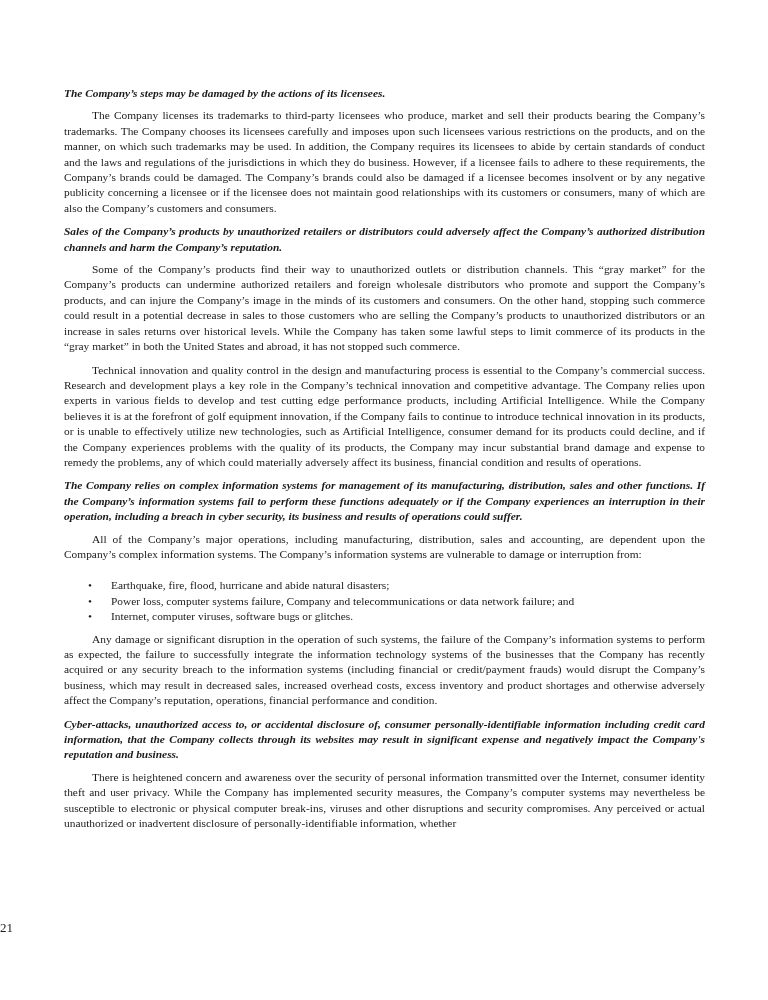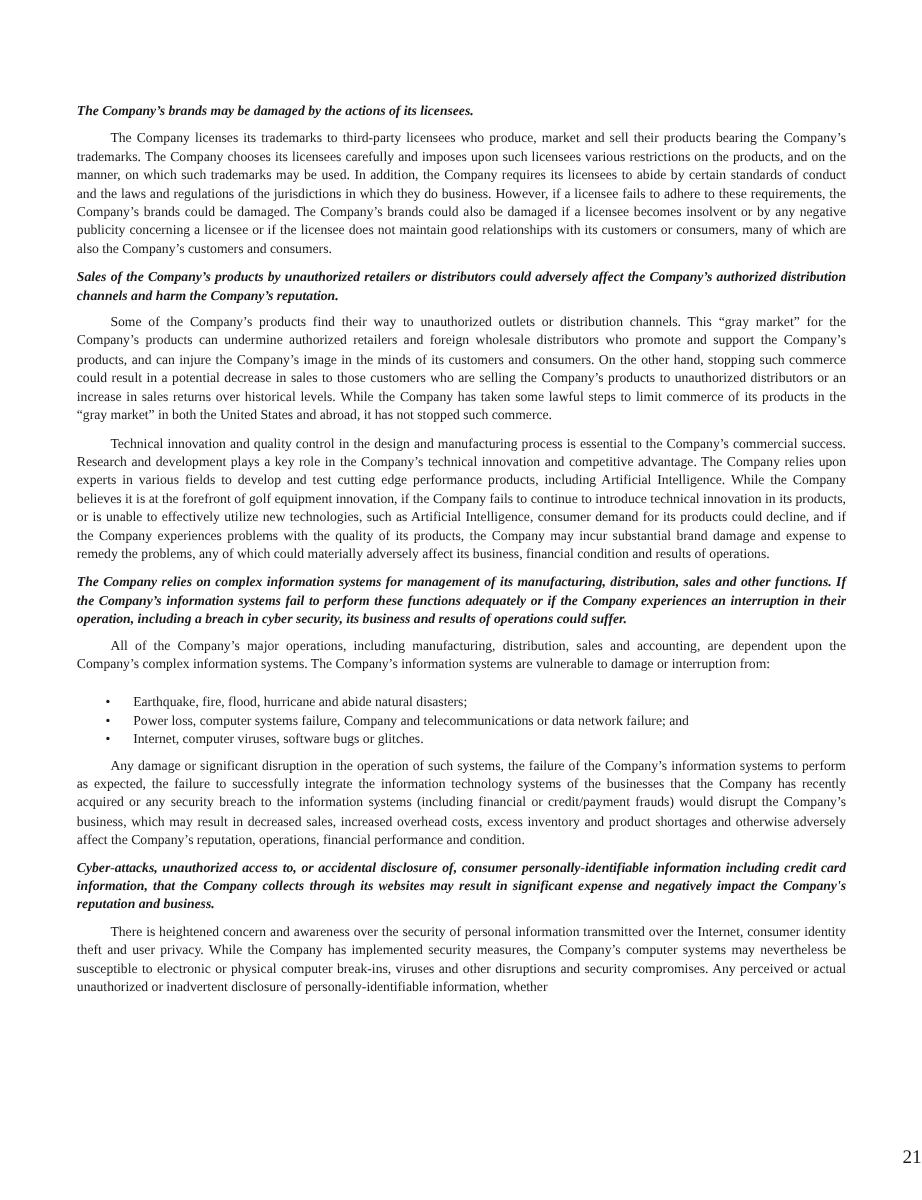--- a/index.html
+++ b/index.html
@@ -37,34 +37,34 @@
   }
   ul.bullets li .bullet {
     position: absolute;
     left: 24px;
     top: 0;
   }
   .page-number {
     position: absolute;
     left: 0;
     width: 768px;
-    top: 956px;
-    text-align: right;
+    top: 920px;
+    text-align: left;
     font-family: "Liberation Serif", "DejaVu Serif", serif;
-    font-size: 16px;
+    font-size: 13px;
     color: #1a1a1a;
   }
 </style>
 </head>
 <body>
 
 <div class="page">
 
   <section>
-    <p class="heading">The Company’s brands may be damaged by the actions of its licensees.</p>
+    <p class="heading">The Company’s steps may be damaged by the actions of its licensees.</p>
     <p class="para">The Company licenses its trademarks to third-party licensees who produce, market and sell their products bearing the Company’s trademarks. The Company chooses its licensees carefully and imposes upon such licensees various restrictions on the products, and on the manner, on which such trademarks may be used. In addition, the Company requires its licensees to abide by certain standards of conduct and the laws and regulations of the jurisdictions in which they do business. However, if a licensee fails to adhere to these requirements, the Company’s brands could be damaged. The Company’s brands could also be damaged if a licensee becomes insolvent or by any negative publicity concerning a licensee or if the licensee does not maintain good relationships with its customers or consumers, many of which are also the Company’s customers and consumers.</p>
   </section>
 
   <section>
     <p class="heading">Sales of the Company’s products by unauthorized retailers or distributors could adversely affect the Company’s authorized distribution channels and harm the Company’s reputation.</p>
     <p class="para">Some of the Company’s products find their way to unauthorized outlets or distribution channels. This “gray market” for the Company’s products can undermine authorized retailers and foreign wholesale distributors who promote and support the Company’s products, and can injure the Company’s image in the minds of its customers and consumers. On the other hand, stopping such commerce could result in a potential decrease in sales to those customers who are selling the Company’s products to unauthorized distributors or an increase in sales returns over historical levels. While the Company has taken some lawful steps to limit commerce of its products in the “gray market” in both the United States and abroad, it has not stopped such commerce.</p>
   </section>
 
   <section>
     <p class="para">Technical innovation and quality control in the design and manufacturing process is essential to the Company’s commercial success.  Research and development plays a key role in the Company’s technical innovation and competitive advantage. The Company relies upon experts in various fields to develop and test cutting edge performance products, including Artificial Intelligence. While the Company believes it is at the forefront of golf equipment innovation, if the Company fails to continue to introduce technical innovation in its products, or is unable to effectively utilize new technologies, such as Artificial Intelligence, consumer demand for its products could decline, and if the Company experiences problems with the quality of its products, the Company may incur substantial brand damage and expense to remedy the problems, any of which could materially adversely affect its business, financial condition and results of operations.</p>

